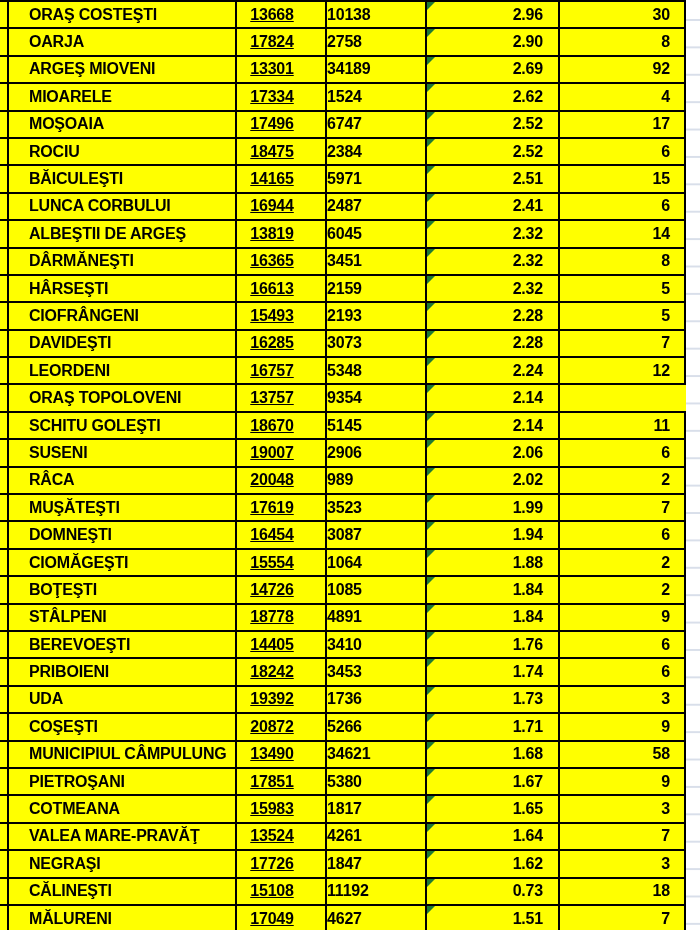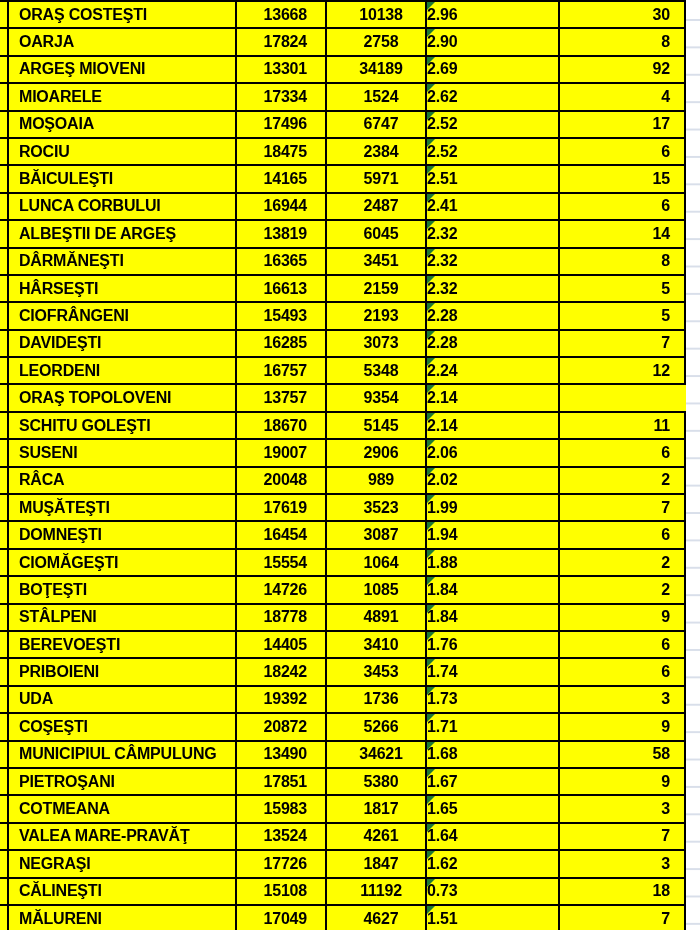--- a/index.html
+++ b/index.html
@@ -38,24 +38,24 @@
     align-items: center;
     font-weight: bold;
     font-size: 16px;
     line-height: 1;
     color: #000;
     overflow: hidden;
     white-space: nowrap;
     letter-spacing: -0.2px;
   }
   .c0 { width: 9px; }
-  .c1 { width: 228px; padding-left: 10px; }
-  .c2 { width: 90px;  justify-content: flex-end; padding-right: 18px; }
-  .c3 { width: 100px; justify-content: center; padding-right: 5px; padding-left: 15px; }
-  .c4 { width: 133px; justify-content: flex-start; padding-right: 15px; position: relative; }
+  .c1 { width: 228px; padding-left: 20px; }
+  .c2 { width: 90px;  justify-content: center; padding-right: 18px; text-decoration: underline; }
+  .c3 { width: 100px; justify-content: flex-start; padding-right: 5px; }
+  .c4 { width: 133px; justify-content: flex-end; padding-right: 15px; position: relative; }
   .c5 { width: 126px; justify-content: flex-end; padding-right: 14px; }
   .warn-tri {
     position: absolute;
     left: 0;
     top: 0;
     width: 0;
     height: 0;
     border-top: 8px solid var(--warn-green, #1E7A34);
     border-right: 8px solid transparent;
   }

